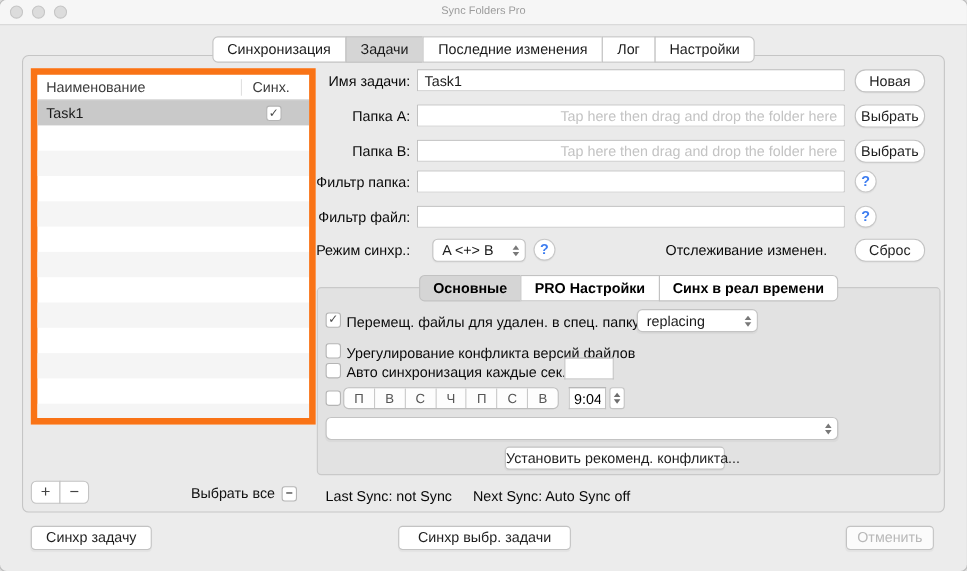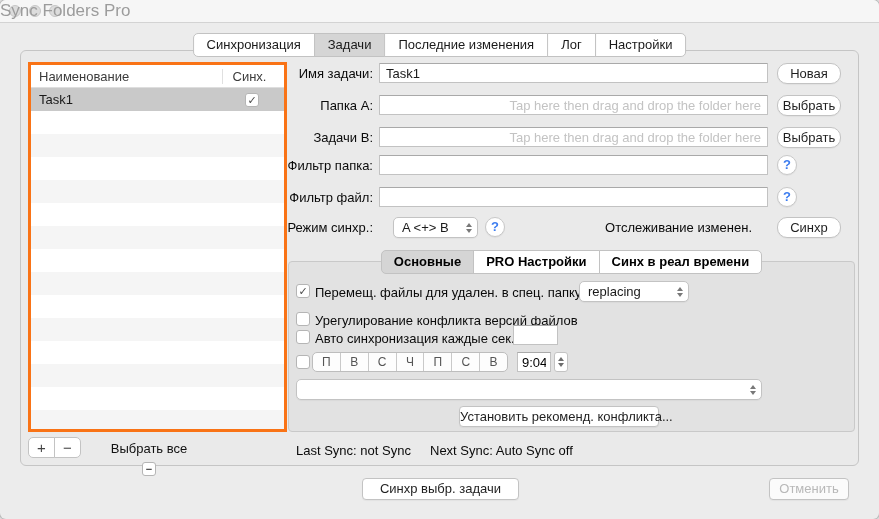--- a/index.html
+++ b/index.html
@@ -2,47 +2,47 @@
 <html style="--window_bg: #ececec; --titlebar_bg: #f6f6f6; --panel_bg: #eaeaea; --groupbox_bg: #e2e2e2; --tab_selected_bg: #d5d5d5; --row_selected_bg: #c9c9c9; --help_blue: #3d7df0; --placeholder: #c3c3c3; --disabled_text: #b8b8b8; --check_color: #4a4a4a;"><head>
 <meta charset="utf-8">
 <style>
   html,body{margin:0;padding:0;}
   body{width:879px;height:519px;font-family:"Liberation Sans","DejaVu Sans",sans-serif;background:#dcdcdc;}
   .window{position:relative;width:879px;height:519px;background:var(--window_bg,#ececec);border-radius:6px;overflow:hidden;box-shadow:0 0 0 1px rgba(0,0,0,.15);}
   
   .titlebar{position:absolute;top:0;left:0;right:0;height:22px;background:var(--titlebar_bg,#f6f6f6);border-bottom:1px solid #d3d3d3;}
   .traffic{position:absolute;top:5px;left:9px;display:flex;gap:8px;}
   .traffic b{width:12px;height:12px;border-radius:50%;background:#dcdcdc;border:1px solid #c6c6c6;box-sizing:border-box;}
-  .title{position:absolute;left:0;right:0;top:0;height:22px;line-height:22px;font-size:17px;color:#9c9c9c;}
+  .title{position:absolute;left:0;right:0;top:0;height:22px;line-height:22px;text-align:center;font-size:10px;color:#9c9c9c;}
   
   .tabbar{position:absolute;top:33px;left:50%;transform:translateX(-50%);display:flex;z-index:6;}
   .tabbar .tab{height:22px;line-height:22px;padding:0 13px;font-size:13px;color:#1a1a1a;background:#fff;border:1px solid #c2c2c2;margin-left:-1px;white-space:nowrap;cursor:default;}
   .tabbar .tab:first-child{border-radius:5px 0 0 5px;margin-left:0;}
   .tabbar .tab:last-child{border-radius:0 5px 5px 0;}
   .tabbar .tab.selected{background:var(--tab_selected_bg,#d5d5d5);}
   
   .panel{position:absolute;left:20px;top:50px;width:837px;height:414px;background:var(--panel_bg,#eaeaea);border:1px solid #c5c5c5;border-radius:6px;}
   
-  .ttable{position:absolute;left:7px;top:11px;width:259px;height:370px;background:#fff;border:3px solid #f97316;box-sizing:border-box;overflow:hidden;}
+  .ttable{position:absolute;left:7px;top:11px;width:259px;height:324px;background:#fff;border:6px solid #f97316;box-sizing:border-box;overflow:hidden;}
   .thead{display:flex;height:22px;align-items:center;border-bottom:1px solid #dedede;font-size:13px;color:#3c3c3c;background:#fff;}
   .th-name{flex:1;padding-left:8px;}
   .th-sync{width:62px;border-left:1px solid #e0e0e0;text-align:center;padding-right:8px;box-sizing:border-box;}
   .trow{display:flex;height:23px;align-items:center;font-size:13px;color:#1a1a1a;}
   .trow.selected{background:var(--row_selected_bg,#c9c9c9);}
   .trow.alt{background:#f5f5f5;}
   .td-name{flex:1;padding-left:8px;}
   .td-sync{width:64px;display:flex;justify-content:center;}
   
   .cb{width:14px;height:14px;background:#fff;border:1px solid #b5b5b5;border-radius:3px;box-sizing:border-box;font-size:11px;line-height:12px;text-align:center;color:var(--check_color,#4a4a4a);font-weight:bold;}
   
   .plusminus{position:absolute;left:7px;top:386px;display:flex;}
   .pm{width:27px;height:21px;background:#fff;border:1px solid #c3c3c3;box-sizing:border-box;text-align:center;line-height:19px;font-size:15px;color:#444;}
   .pm.plus{border-radius:5px 0 0 5px;}
   .pm.minus{border-radius:0 5px 5px 0;margin-left:-1px;}
-  .selectall{position:absolute;left:7px;top:390px;width:242px;display:flex;justify-content:flex-end;align-items:center;gap:6px;font-size:13px;color:#111;flex-direction:column;}
+  .selectall{position:absolute;left:7px;top:390px;width:242px;display:flex;justify-content:flex-end;align-items:center;gap:6px;font-size:13px;color:#111;}
   
   .flabel{position:absolute;left:212px;width:140px;text-align:right;font-size:13px;color:#0a0a0a;}
   .field{position:absolute;left:358px;width:389px;height:20px;box-sizing:border-box;background:#fff;border:1px solid #c2c2c2;border-top-color:#a9a9a9;border-radius:1px;font-size:13px;color:#1a1a1a;padding:0 6px;font-family:inherit;outline:none;}
   .field::placeholder{color:var(--placeholder,#c3c3c3);}
   .field.right-ph{text-align:right;}
   .btn{position:absolute;height:21px;box-sizing:border-box;background:#fff;border:1px solid #c3c3c3;border-radius:4px;font-size:13px;color:#1f1f1f;text-align:center;line-height:19px;box-shadow:0 1px 1px rgba(0,0,0,.04);cursor:default;white-space:nowrap;}
   .rbtn{left:756px;width:64px;border-radius:10px;}
   .help{position:absolute;width:20px;height:20px;border-radius:50%;background:#fff;border:1px solid #c8c8c8;box-sizing:border-box;text-align:center;line-height:18px;font-size:13px;font-weight:bold;color:var(--help_blue,#3d7df0);box-shadow:0 1px 1px rgba(0,0,0,.05);}
   .popup{position:absolute;height:21px;box-sizing:border-box;background:#fff;border:1px solid #c3c3c3;border-radius:5px;font-size:13px;color:#1a1a1a;line-height:19px;padding:0 20px 0 8px;box-shadow:0 1px 1px rgba(0,0,0,.04);white-space:nowrap;overflow:hidden;}
   .chevs{position:absolute;right:5px;top:50%;transform:translateY(-50%);display:flex;flex-direction:column;align-items:center;gap:2px;}
@@ -134,21 +134,21 @@
     </div>
 
     <div class="flabel" style="top:15px">Имя задачи:</div>
     <input class="field" style="top: 12px;" value="Task1">
     <div class="btn rbtn" style="top:12px">Новая</div>
 
     <div class="flabel" style="top:47px">Папка A:</div>
     <input class="field right-ph" style="top: 44px;" placeholder="Tap here then drag and drop the folder here">
     <div class="btn rbtn" style="top:44px">Выбрать</div>
 
-    <div class="flabel" style="top:79px">Задачи B:</div>
+    <div class="flabel" style="top:79px">Папка B:</div>
     <input class="field right-ph" style="top: 76px;" placeholder="Tap here then drag and drop the folder here">
     <div class="btn rbtn" style="top:76px">Выбрать</div>
 
     <div class="flabel" style="top:107px">Фильтр папка:</div>
     <input class="field" style="top: 104px;">
     <div class="help" style="left:756px;top:104px">?</div>
 
     <div class="flabel" style="top:139px">Фильтр файл:</div>
     <input class="field" style="top: 136px;">
     <div class="help" style="left:756px;top:136px">?</div>
@@ -156,21 +156,21 @@
     <div class="flabel" style="top:169px">Режим синхр.:</div>
     <div class="popup" style="left:372px;top:166px;width:85px">
       <span>A &lt;+&gt; B</span>
       <span class="chevs">
           <i class="up"></i>
           <i class="down"></i>
         </span>
     </div>
     <div class="help" style="left:464px;top:166px">?</div>
     <div class="flabel" style="left:551px;width:180px;top:169px">Отслеживание изменен.</div>
-    <div class="btn rbtn" style="top:166px">Синхр</div>
+    <div class="btn rbtn" style="top:166px">Сброс</div>
 
     <div class="stabbar">
         <div class="tab selected">Основные</div>
         <div class="tab">PRO Настройки</div>
         <div class="tab">Синх в реал времени</div>
       </div>
     <div class="groupbox"></div>
 
     <span class="cb" style="position:absolute;left:275px;top:233px">✓</span>
     <div class="glabel" style="left:294px;top:234px">Перемещ. файлы для удален. в спец. папку</div>
@@ -211,16 +211,17 @@
           <i class="down"></i>
         </span>
     </div>
 
     <div class="btn" style="left:438px;top:355px;width:200px">Установить рекоменд. конфликта...</div>
 
     <div class="statusline" style="left:275px;top:392px">Last Sync: not Sync</div>
     <div class="statusline" style="left:409px;top:392px">Next Sync: Auto Sync off</div>
   </div>
 
+  <div class="btn fbtn" style="left:28px;width:110px">Синхр задачу</div>
   <div class="btn fbtn" style="left:362px;width:157px">Синхр выбр. задачи</div>
   <div class="btn fbtn disabled" style="left:769px;width:80px">Отменить</div>
 
 </div>
 
 </body></html>

